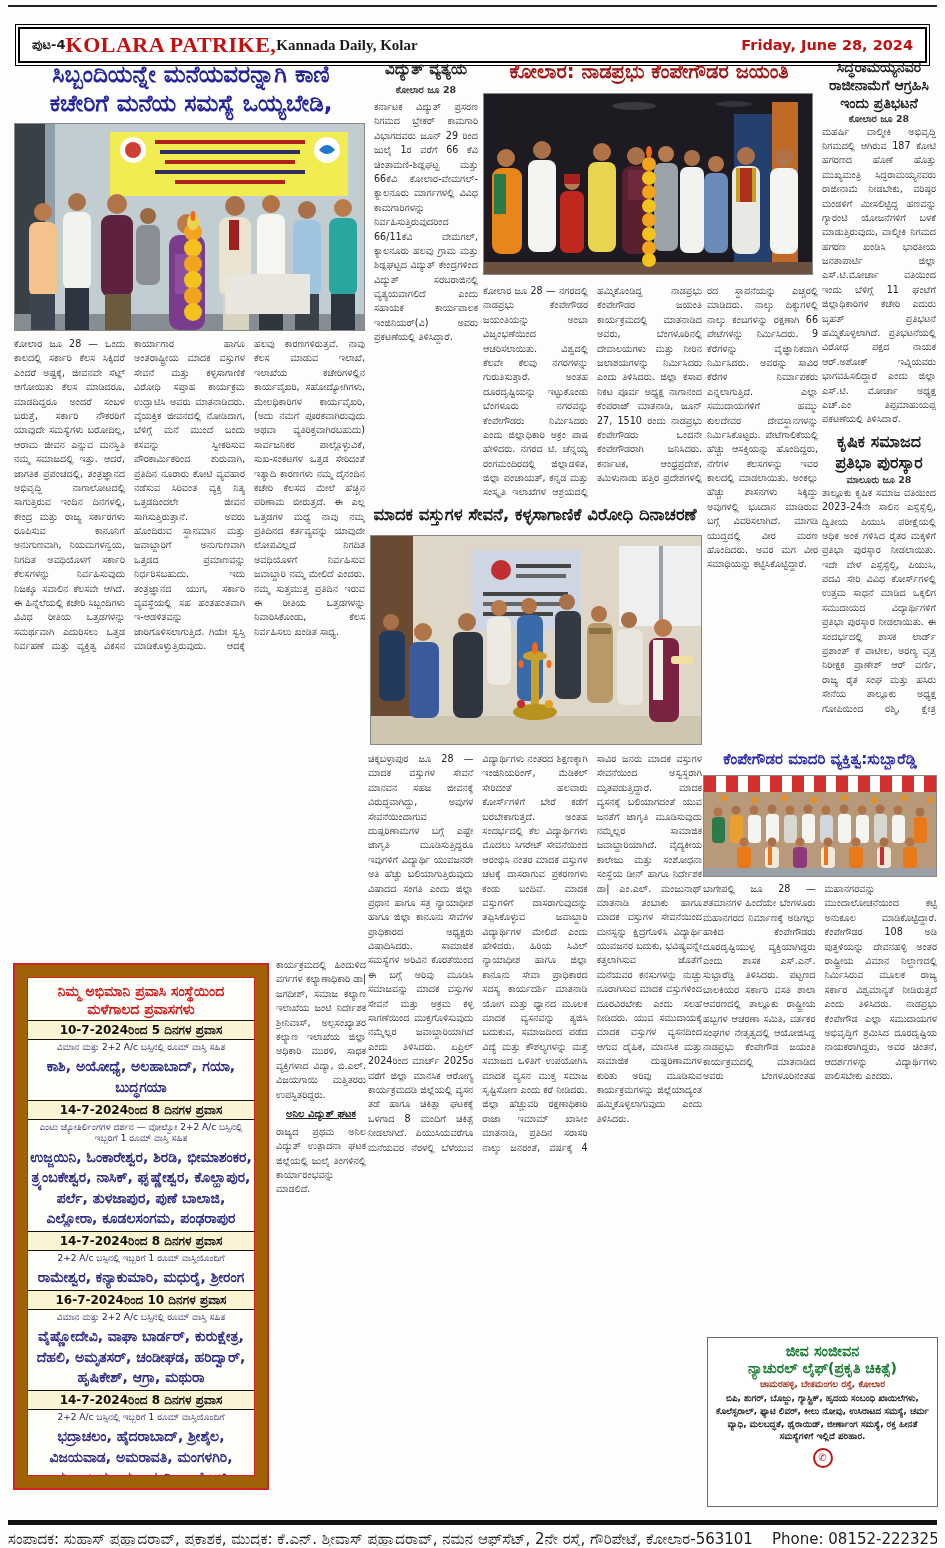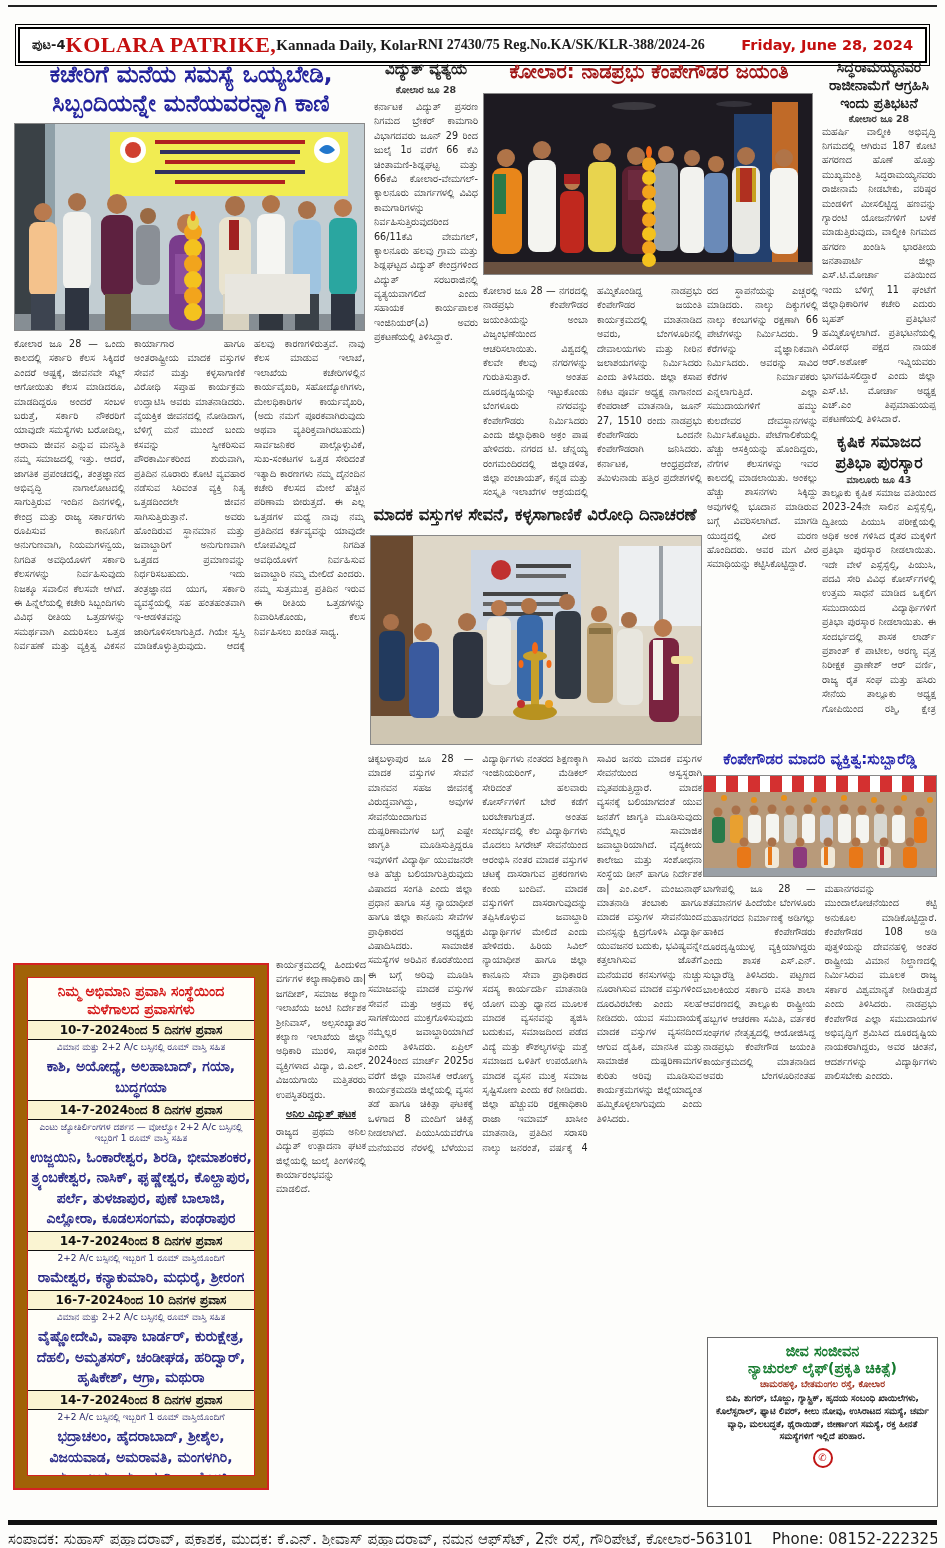--- a/index.html
+++ b/index.html
@@ -71,27 +71,26 @@
 <body>
 
 <div class="page">
 
   <div class="abs toprule"></div>
 
   <div class="abs masthead">
     <span class="mh-page">ಪುಟ-4</span>
     <span class="mh-brand">KOLARA PATRIKE,</span>
     <span class="mh-tag">Kannada Daily, Kolar</span>
-    <span class="mh-reg">RNI 27430/75 Reg.No.KA/SK/KLR-388/2024-26</span>
     <span class="mh-date">Friday, June 28, 2024</span>
   </div>
 
   <div class="abs headline-left">
+    <div>ಸಿಬ್ಬಂದಿಯನ್ನೇ ಮನೆಯವರನ್ನಾಗಿ ಕಾಣಿ</div>
     <div>ಕಚೇರಿಗೆ ಮನೆಯ ಸಮಸ್ಯೆ ಒಯ್ಯಬೇಡಿ,</div>
-    <div>ಸಿಬ್ಬಂದಿಯನ್ನೇ ಮನೆಯವರನ್ನಾಗಿ ಕಾಣಿ</div>
   </div>
 
   <div class="abs photo" style="left:14px;top:123px;width:351px;height:208px;">
     <svg width="351" height="208" viewBox="0 0 351 208" preserveAspectRatio="none">
       <rect width="351" height="208" fill="#c2cdd2"></rect>
       <rect width="30" height="208" fill="#3a4146"></rect>
       <rect x="30" width="10" height="208" fill="#8fa0a8"></rect>
       <rect x="95" y="8" width="238" height="64" fill="#f1ec52"></rect>
       <circle cx="118" cy="26" r="13" fill="#fff"></circle>
         <circle cx="118" cy="26" r="8" fill="#d04030"></circle>
@@ -317,21 +316,21 @@
       <div>ಸಿದ್ಧರಾಮಯ್ಯನವರ</div>
       <div>ರಾಜೀನಾಮೆಗೆ ಆಗ್ರಹಿಸಿ</div>
       <div>ಇಂದು ಪ್ರತಿಭಟನೆ</div>
     </div>
     <div class="dateline">ಕೋಲಾರ ಜೂ 28</div>
     <div class="body-text" style="height:298px;">ಮಹರ್ಷಿ ವಾಲ್ಮೀಕಿ ಅಭಿವೃದ್ಧಿ ನಿಗಮದಲ್ಲಿ ಆಗಿರುವ 187 ಕೋಟಿ ಹಗರಣದ ಹೊಣೆ ಹೊತ್ತು ಮುಖ್ಯಮಂತ್ರಿ ಸಿದ್ಧರಾಮಯ್ಯನವರು ರಾಜೀನಾಮೆ ನೀಡಬೇಕು, ವರಿಷ್ಠರ ಮಂಡಳಿಗೆ ಮೀಸಲಿಟ್ಟಿದ್ದ ಹಣವನ್ನು ಗ್ಯಾರಂಟಿ ಯೋಜನೆಗಳಿಗೆ ಬಳಕೆ ಮಾಡುತ್ತಿರುವುದು, ವಾಲ್ಮೀಕಿ ನಿಗಮದ ಹಗರಣ ಖಂಡಿಸಿ ಭಾರತೀಯ ಜನತಾಪಾರ್ಟಿ ಜಿಲ್ಲಾ ಎಸ್.ಟಿ.ಮೋರ್ಚಾ ವತಿಯಿಂದ ಇಂದು ಬೆಳಿಗ್ಗೆ 11 ಘಂಟೆಗೆ ಜಿಲ್ಲಾಧಿಕಾರಿಗಳ ಕಚೇರಿ ಎದುರು ಬೃಹತ್ ಪ್ರತಿಭಟನೆ ಹಮ್ಮಿಕೊಳ್ಳಲಾಗಿದೆ. ಪ್ರತಿಭಟನೆಯಲ್ಲಿ ವಿರೋಧ ಪಕ್ಷದ ನಾಯಕ ಆರ್.ಅಶೋಕ್ ಇವ್ನಿಯವರು ಭಾಗವಹಿಸಲಿದ್ದಾರೆ ಎಂದು ಜಿಲ್ಲಾ ಎಸ್.ಟಿ. ಮೋರ್ಚಾ ಅಧ್ಯಕ್ಷ ಎಚ್.ಎಂ ತಿಪ್ಪಮಾಹುಯಪ್ಪ ಪ್ರಕಟಣೆಯಲ್ಲಿ ತಿಳಿಸಿದ್ದಾರೆ.</div>
     <div class="krushi-head">
       <div>ಕೃಷಿಕ ಸಮಾಜದ</div>
       <div>ಪ್ರತಿಭಾ ಪುರಸ್ಕಾರ</div>
     </div>
-    <div class="dateline">ಮಾಲೂರು ಜೂ 43</div>
+    <div class="dateline">ಮಾಲೂರು ಜೂ 28</div>
     <div class="body-text" style="height:230px;">ತಾಲ್ಲೂಕು ಕೃಷಿಕ ಸಮಾಜ ವತಿಯಿಂದ 2023-24ನೇ ಸಾಲಿನ ಎಸ್ಸೆಸ್ಸೆಲ್ಸಿ, ದ್ವಿತೀಯ ಪಿಯುಸಿ ಪರೀಕ್ಷೆಯಲ್ಲಿ ಅಧಿಕ ಅಂಕ ಗಳಿಸಿದ ರೈತರ ಮಕ್ಕಳಿಗೆ ಪ್ರತಿಭಾ ಪುರಸ್ಕಾರ ನೀಡಲಾಯಿತು. ಇದೇ ವೇಳೆ ಎಸ್ಸೆಸ್ಸೆಲ್ಸಿ, ಪಿಯುಸಿ, ಪದವಿ ಸೇರಿ ವಿವಿಧ ಕೋರ್ಸ್‌ಗಳಲ್ಲಿ ಉತ್ತಮ ಸಾಧನೆ ಮಾಡಿದ ಒಕ್ಕಲಿಗ ಸಮುದಾಯದ ವಿದ್ಯಾರ್ಥಿಗಳಿಗೆ ಪ್ರತಿಭಾ ಪುರಸ್ಕಾರ ನೀಡಲಾಯಿತು. ಈ ಸಂದರ್ಭದಲ್ಲಿ ಶಾಸಕ ಲಾರ್ಡ್ ಪ್ರಶಾಂತ್ ಕೆ ಪಾಟೀಲ, ಅರಣ್ಯ ವೃತ್ತ ನಿರೀಕ್ಷಕ ಪ್ರಾಣೇಶ್ ಆರ್ ವರ್ಣಿ, ರಾಜ್ಯ ರೈತ ಸಂಘ ಮತ್ತು ಹಸಿರು ಸೇನೆಯ ತಾಲ್ಲೂಕು ಅಧ್ಯಕ್ಷ ಗೋಪಿಯಿಂದ ರಶ್ಮಿ, ಕ್ಷೇತ್ರ ಶಿಕ್ಷಣಾಧಿಕಾರಿ ಉಪಸ್ಥಿತರಿದ್ದರು.</div>
   </div>
 
   <div class="abs model-head">ಕೆಂಪೇಗೌಡರ ಮಾದರಿ ವ್ಯಕ್ತಿತ್ವ:ಸುಬ್ಬಾರೆಡ್ಡಿ</div>
 
   <div class="abs photo" style="left:703px;top:775px;width:234px;height:102px;">
     <svg width="234" height="102" viewBox="0 0 234 102" preserveAspectRatio="none">
       <rect width="234" height="102" fill="#b89a7a"></rect>
       <g>
         <rect width="234" height="16" fill="#d43030"></rect>

